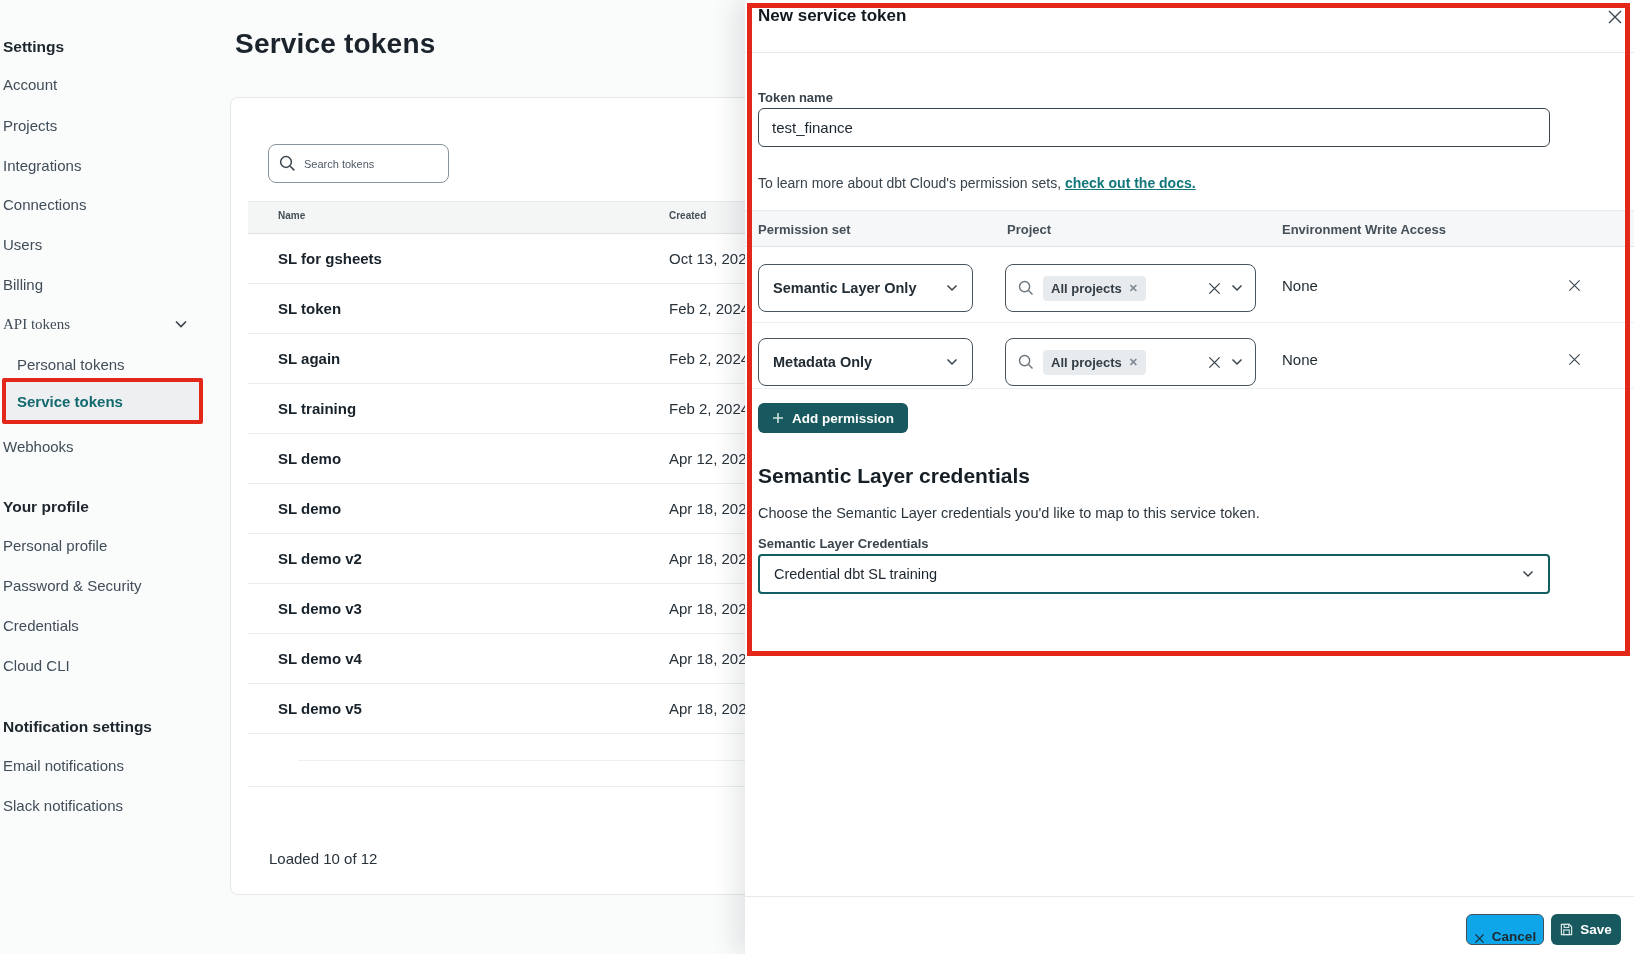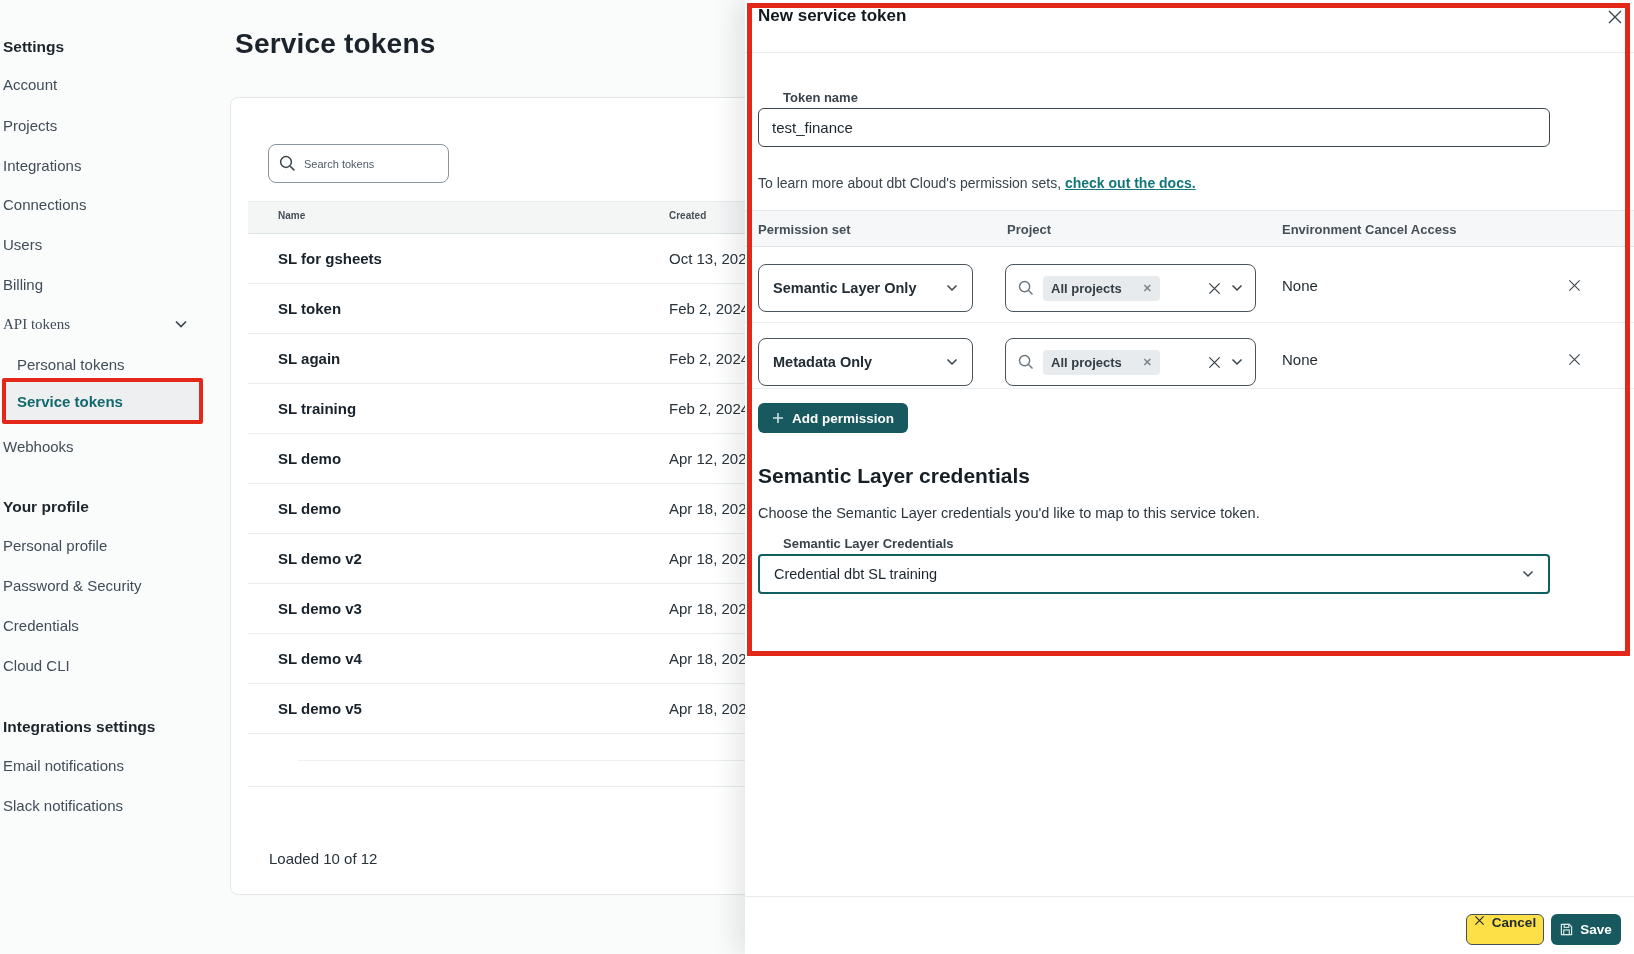--- a/index.html
+++ b/index.html
@@ -34,54 +34,54 @@
   .div-full  { position:absolute; left:17px; right:1px; height:0; border-top:1px solid #e9ecee; }
   .loaded { position:absolute; left:38px; top:752px; font-size:15px; color:#28323a; }
 
   
   .drawer { position:absolute; left:745px; top:0; width:889px; height:954px; background:#fff;
             box-shadow:-10px 0 24px rgba(20,30,40,.10); }
   .drawer-title { position:absolute; left:13px; top:6px; font-size:17px; font-weight:bold; color:#12191f; }
   .drawer-divider { position:absolute; left:0; right:0; top:52px; border-top:1px solid #e7eaec; }
   .close-x { position:absolute; left:858px; top:5px; width:24px; height:24px; cursor:pointer;
              display:flex; align-items:center; justify-content:center; }
-  .field-label { font-size:13px; font-weight:bold; color:#39434c;margin-left:25px; }
+  .field-label { font-size:13px; font-weight:bold; color:#39434c; }
   .token-input { position:absolute; left:13px; top:108px; width:792px; height:39px; border:1px solid #3c464e;
                  border-radius:6px; padding:0 13px; font-size:15px; color:#1c252d;
                  font-family:"Liberation Sans", sans-serif; outline:none; background:#fff; }
   .docs-line { position:absolute; left:13px; top:175px; font-size:14px; color:#39434c; }
   .docs-line a { color:#12767a; font-weight:bold; text-decoration:underline; cursor:pointer; }
   .perm-head { position:absolute; left:0; right:0; top:210px; height:37px; background:#f5f7f8;
                border-top:1px solid #e8ebed; border-bottom:1px solid #e0e4e7; }
   .perm-head .th { position:absolute; top:11px; font-size:13px; font-weight:bold; color:#454f58; }
   .selectbox { position:absolute; height:48px; border:1px solid #49535b; border-radius:8px; background:#fff;
                display:flex; align-items:center; cursor:pointer; }
   .selectbox .lbl { font-size:14.5px; font-weight:bold; color:#222c34; }
   .chip { background:#e8ebed; border-radius:4px; height:25px; display:flex; align-items:center;
-          padding:0 8px; gap:21px; font-size:13px; font-weight:bold; color:#333d45;text-align:right; }
+          padding:0 8px; gap:7px; font-size:13px; font-weight:bold; color:#333d45;text-align:right; }
   .chip .x { font-size:11px; color:#7f8992; cursor:pointer; }
   .none-text { position:absolute; left:537px; font-size:15px; color:#1f2930; }
   .row-remove { position:absolute; left:818px; width:22px; height:22px; display:flex; align-items:center;
                 justify-content:center; cursor:pointer; }
   .perm-divider { position:absolute; left:0; right:0; border-top:1px solid #edf0f1; }
   .btn-teal { background:#17595e; color:#fff; border:none; border-radius:6px; font-weight:bold;
               font-family:"Liberation Sans", sans-serif; cursor:pointer; display:flex; align-items:center; }
   .add-perm { position:absolute; left:13px; top:403px; height:30px; padding:0 14px; font-size:13.5px; gap:8px; }
   .sl-heading { position:absolute; left:13px; top:464px; font-size:21px; font-weight:bold; color:#171f26; }
   .sl-desc { position:absolute; left:13px; top:505px; font-size:14.5px; color:#2c363e; }
   .sl-label { position:absolute; left:13px; top:536px; }
   .sl-select { position:absolute; left:13px; top:554px; width:792px; height:40px; border:2px solid #115e63;
                border-radius:4px; background:#fff; display:flex; align-items:center; padding:0 14px;
                justify-content:space-between; cursor:pointer; }
   .sl-select .val { font-size:14.5px; color:#1c252d; }
   .drawer-footer-divider { position:absolute; left:0; right:0; top:896px; border-top:1px solid #e7eaec; }
   .btn-cancel { position:absolute; left:721px; top:914px; width:78px; height:31px; border:1px solid #454f58;
-                border-radius:6px; background:#fde047; font-size:13.5px; font-weight:bold; color:#1f2930;
+                border-radius:6px; background:#0ea5e9; font-size:13.5px; font-weight:bold; color:#1f2930;
                 font-family:"Liberation Sans", sans-serif; cursor:pointer;
-                display:flex; align-items:flex-start; justify-content:center; gap:7px; }
+                display:flex; align-items:flex-end; justify-content:center; gap:7px; }
   .btn-save { position:absolute; left:806px; top:914px; width:70px; height:31px; font-size:13.5px;
               justify-content:center; gap:7px; }
 
   
   .annot-drawer { position:absolute; left:747px; top:3px; width:883px; height:653px;
                   border:5px solid #e3281a; pointer-events:none; }
   svg { display:block; }
 </style>
 </head>
 <body>
@@ -111,21 +111,21 @@
   <div class="side-selected-label">Service tokens</div>
 
   <div class="side-item" style="top:438px;">Webhooks</div>
 
   <div class="side-head" style="top:498px;">Your profile</div>
   <div class="side-item" style="top:537px;">Personal profile</div>
   <div class="side-item" style="top:577px;">Password &amp; Security</div>
   <div class="side-item" style="top:617px;">Credentials</div>
   <div class="side-item" style="top:657px;">Cloud CLI</div>
 
-  <div class="side-head" style="top:718px;">Integrations settings</div>
+  <div class="side-head" style="top:718px;">Notification settings</div>
   <div class="side-item" style="top:757px;">Email notifications</div>
   <div class="side-item" style="top:797px;">Slack notifications</div>
 </nav>
 
 <h1 class="page-title">Service tokens</h1>
 
 <section class="card">
   <div class="search-box">
     <span>
       <svg width="17" height="17" viewBox="0 0 17 17">
@@ -200,21 +200,21 @@
   <div class="abs field-label" style="left:13px;top:90px;">Token name</div>
   <input class="token-input" type="text" value="test_finance" style="">
 
   <div class="docs-line">
     <span>To learn more about dbt Cloud's permission sets, </span><a>check out the docs.</a>
   </div>
 
   <div class="perm-head">
     <div class="th" style="left:13px;">Permission set</div>
     <div class="th" style="left:262px;">Project</div>
-    <div class="th" style="left:537px;">Environment Cancel Access</div>
+    <div class="th" style="left:537px;">Environment Write Access</div>
   </div>
 
   <div class="selectbox" style="left:13px;top:264px;width:215px;padding:0 14px;justify-content:space-between;">
     <span class="lbl">Semantic Layer Only</span>
     <span>
       <svg width="12" height="8" viewBox="0 0 12 8">
           <path d="M1.5 1.5 L6 6 L10.5 1.5" fill="none" stroke="#39434c" stroke-width="1.5"></path>
         </svg>
     </span>
   </div>

